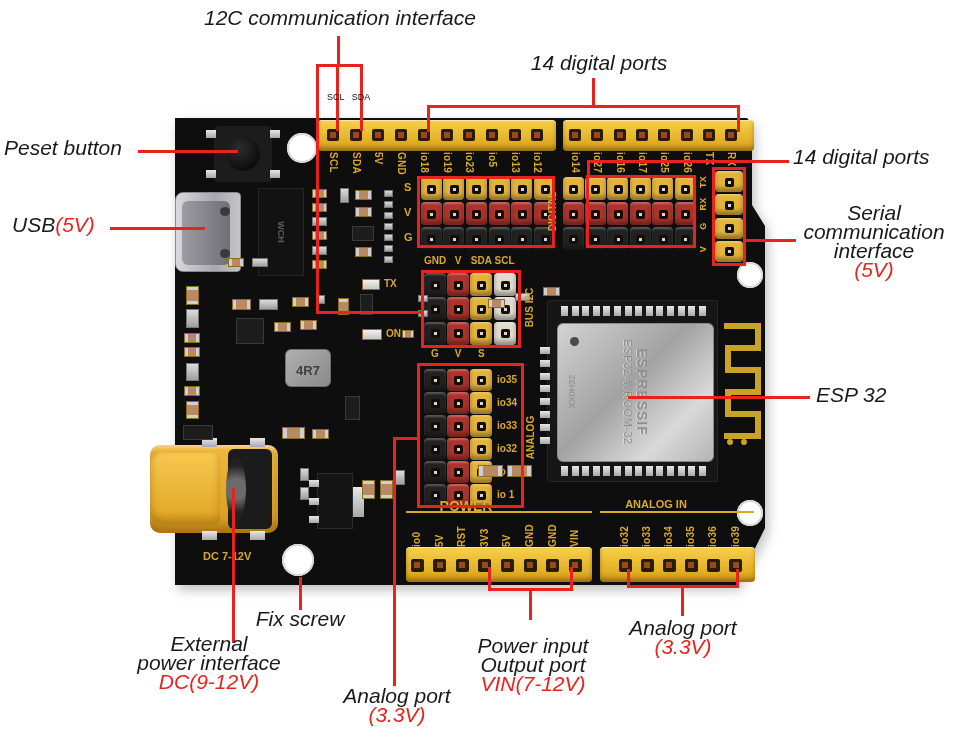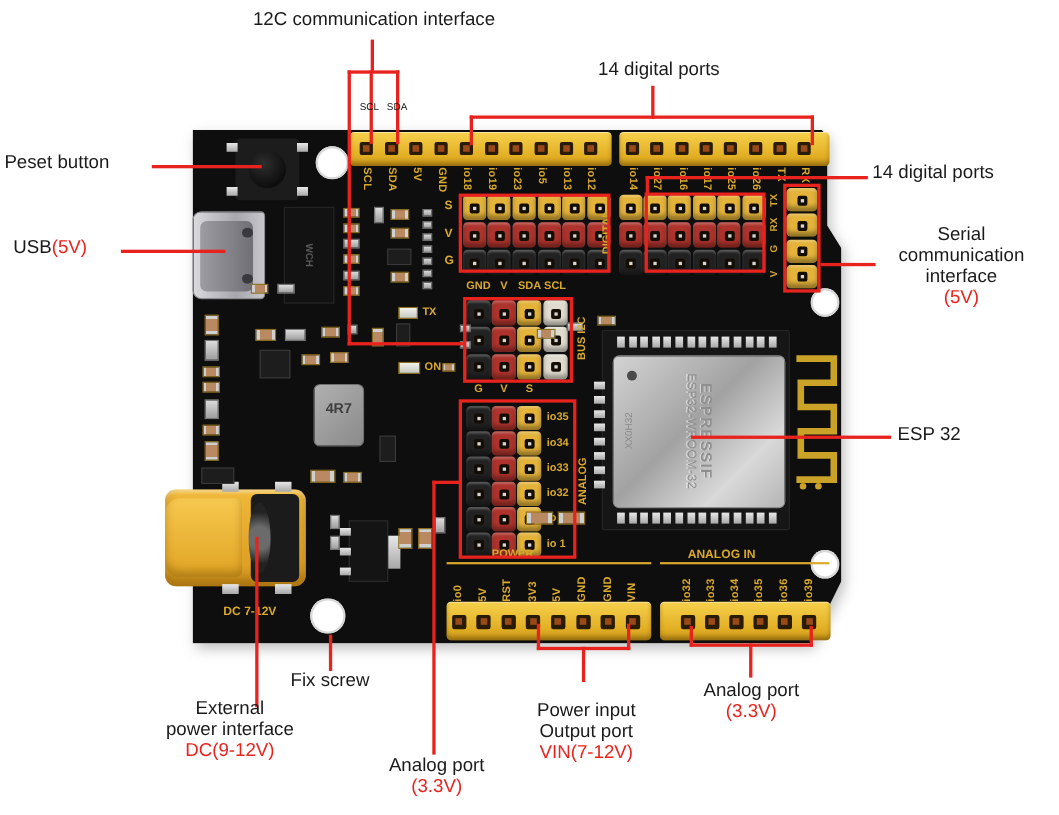--- a/index.html
+++ b/index.html
@@ -14,21 +14,21 @@
        box-shadow:inset 0 1px 0 rgba(255,255,255,.5), inset 0 -3px 4px rgba(90,60,0,.45);}
   .psock{background:#2a1b06;border-radius:2px;}
   .psock i{position:absolute;left:50%;top:50%;width:6px;height:6px;margin:-3px 0 0 -3px;background:#9a4a16;}
   .fsock{border-radius:4px;box-shadow:inset 0 -4px 4px rgba(0,0,0,.35), inset 0 2px 2px rgba(255,255,255,.25);}
   .fsock i{position:absolute;left:50%;top:50%;width:9px;height:9px;margin:-4px 0 0 -4px;background:#140d04;border-radius:2px;}
   .fsock i b{position:absolute;left:3px;top:3px;width:3px;height:3px;background:#d6d6d6;}
   .silk{color:#d9a92c;font-weight:bold;white-space:nowrap;}
   .vlabel{font-size:10px;letter-spacing:.3px;}
   .ann-line{background:#e8231e;z-index:40;}
   .ann-rect{border:3px solid #e8231e;z-index:40;}
-  .ann-label{font-size:17px;line-height:19px;color:#1a1a1a;white-space:nowrap;z-index:50;}
+  .ann-label{font-size:21px;line-height:19px;color:#1a1a1a;white-space:nowrap;z-index:50;font-style:italic;}
   .red{color:#e8231e;}
   .ctr{transform:translateX(-50%);text-align:center;}
   .smd-t{background:linear-gradient(90deg,#cfcfcf 0 18%,#b98a62 18% 82%,#cfcfcf 82%);border:1px solid #8a6d1f;}
   .smd-tv{background:linear-gradient(180deg,#cfcfcf 0 18%,#b98a62 18% 82%,#cfcfcf 82%);border:1px solid #8a6d1f;}
   .smd-s{background:linear-gradient(180deg,#dcdcdc,#9f9f9f);border:1px solid #777;}
   .smd-b{background:#1d1d1d;border:1px solid #3a3a3a;}
   .led{background:linear-gradient(180deg,#f2f2ee,#c9c9c2);border:1px solid #8a6d1f;}
   .pin{background:linear-gradient(180deg,#e8e8e8,#a8a8a8);}
 </style>
 </head>
@@ -55,21 +55,21 @@
 
   <div style="left:175px;top:192px;width:66px;height:80px;background:linear-gradient(90deg,#d9d9de,#a7a7ad 60%,#c5c5ca);border-radius:8px 4px 4px 8px;border:1px solid #8a8a90;">
     <span style="left:6px;top:8px;width:48px;height:64px;background:linear-gradient(90deg,#9c9ca2,#6f6f75);border-radius:6px;"></span>
     <span style="left:44px;top:14px;width:10px;height:9px;border-radius:50%;background:#3a3a3e;"></span>
     <span style="left:44px;top:56px;width:10px;height:9px;border-radius:50%;background:#3a3a3e;"></span>
   </div>
 
   <div style="left:258px;top:188px;width:46px;height:88px;background:#121212;border:1px solid #262626;"></div>
   <div class="silk" style="left:251px;top:227px;width:60px;font-size:9px;color:#5a5a5a;transform:rotate(90deg);text-align:center;">WCH</div>
 
-  <div style="left:285px;top:349px;width:46px;height:57px;background:linear-gradient(135deg,#b0b0b0,#8a8a8a);border-radius:6px;border:1px solid #6f6f6f;">
+  <div style="left:285px;top:349px;width:46px;height:38px;background:linear-gradient(135deg,#b0b0b0,#8a8a8a);border-radius:6px;border:1px solid #6f6f6f;">
     <span style="position:absolute;left:0;top:13px;width:100%;text-align:center;color:#3f3f3f;font-weight:bold;font-size:13px;">4R7</span>
   </div>
 
   <div style="left:317px;top:473px;width:36px;height:56px;background:#141414;border:1px solid #2c2c2c;">
     <span class="pin" style="left:-9px;top:6px;width:10px;height:7px;"></span>
     <span class="pin" style="left:-9px;top:24px;width:10px;height:7px;"></span>
     <span class="pin" style="left:-9px;top:42px;width:10px;height:7px;"></span>
     <span class="pin" style="left:35px;top:13px;width:11px;height:30px;"></span>
   </div>
 
@@ -696,21 +696,21 @@
       <div class="smd-s" style="left: 418px; top: 295px; width: 10px; height: 7px;"></div>
       <div class="smd-s" style="left: 418px; top: 310px; width: 10px; height: 7px;"></div>
       <div class="smd-t" style="left: 402px; top: 330px; width: 12px; height: 8px;"></div>
       <div class="smd-t" style="left: 228px; top: 258px; width: 16px; height: 9px;"></div>
       <div class="smd-s" style="left: 252px; top: 258px; width: 16px; height: 9px;"></div>
     </div>
 
   <div class="silk" style="left:517px;top:206px;width:70px;font-size:10px;text-align:center;transform:rotate(-90deg);">DIGITAL</div>
   <div class="silk" style="left:496px;top:302px;width:66px;font-size:10px;text-align:center;transform:rotate(-90deg);">BUS I2C</div>
   <div class="silk" style="left:500px;top:432px;width:60px;font-size:10px;text-align:center;transform:rotate(-90deg);">ANALOG</div>
-  <div class="silk ctr" style="left:466px;top:498px;font-size:10px;">POWER</div>
+  <div class="silk ctr" style="left:466px;top:498px;font-size:14px;">POWER</div>
   <div style="left:406px;top:511px;width:186px;height:2px;background:#d9a92c;"></div>
   <div class="silk ctr" style="left:656px;top:498px;font-size:11px;">ANALOG IN</div>
   <div style="left:600px;top:511px;width:154px;height:2px;background:#d9a92c;"></div>
 
   <div class="ann-rect" style="left:417px;top:176px;width:138px;height:72px;"></div>
   <div class="ann-rect" style="left:586px;top:175px;width:110px;height:73px;"></div>
   <div class="ann-rect" style="left:421px;top:270px;width:100px;height:78px;"></div>
   <div class="ann-rect" style="left:417px;top:363px;width:107px;height:145px;"></div>
   <div class="ann-rect" style="left:712px;top:167px;width:34px;height:99px;"></div>
 

